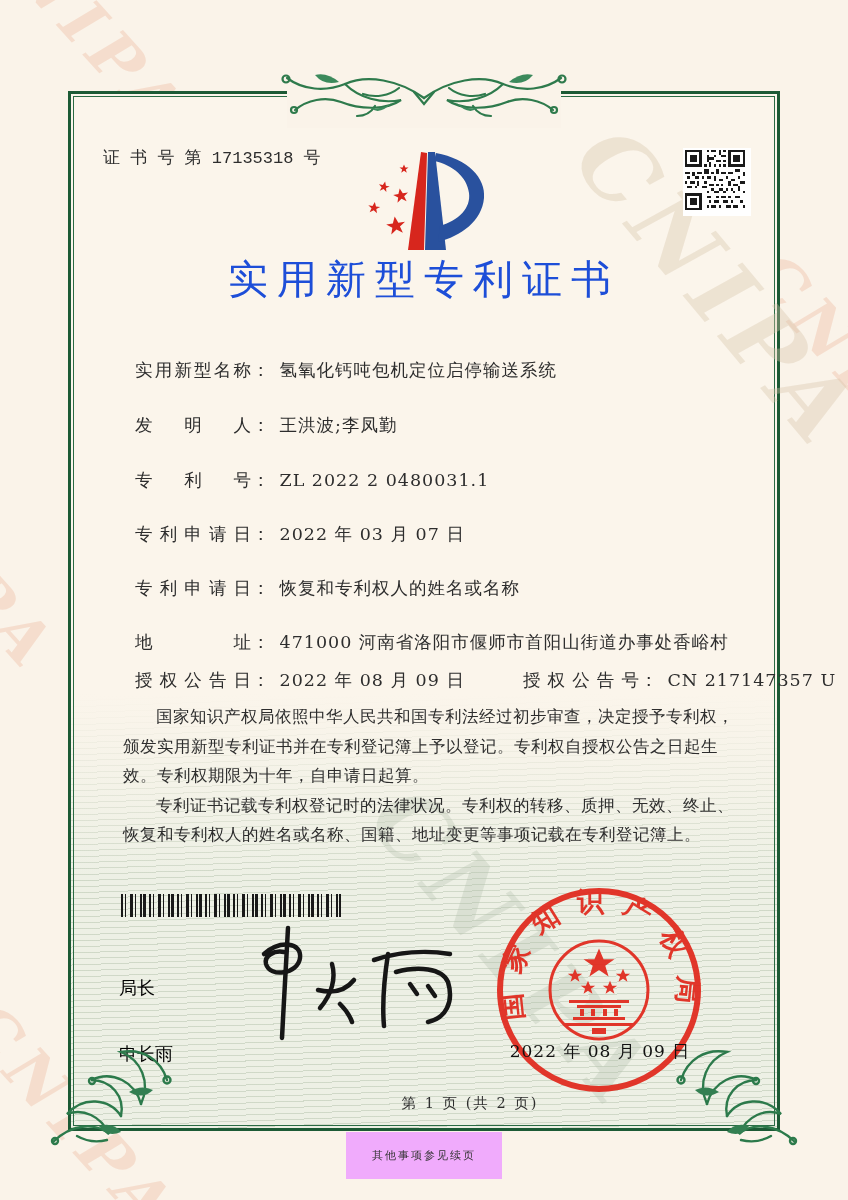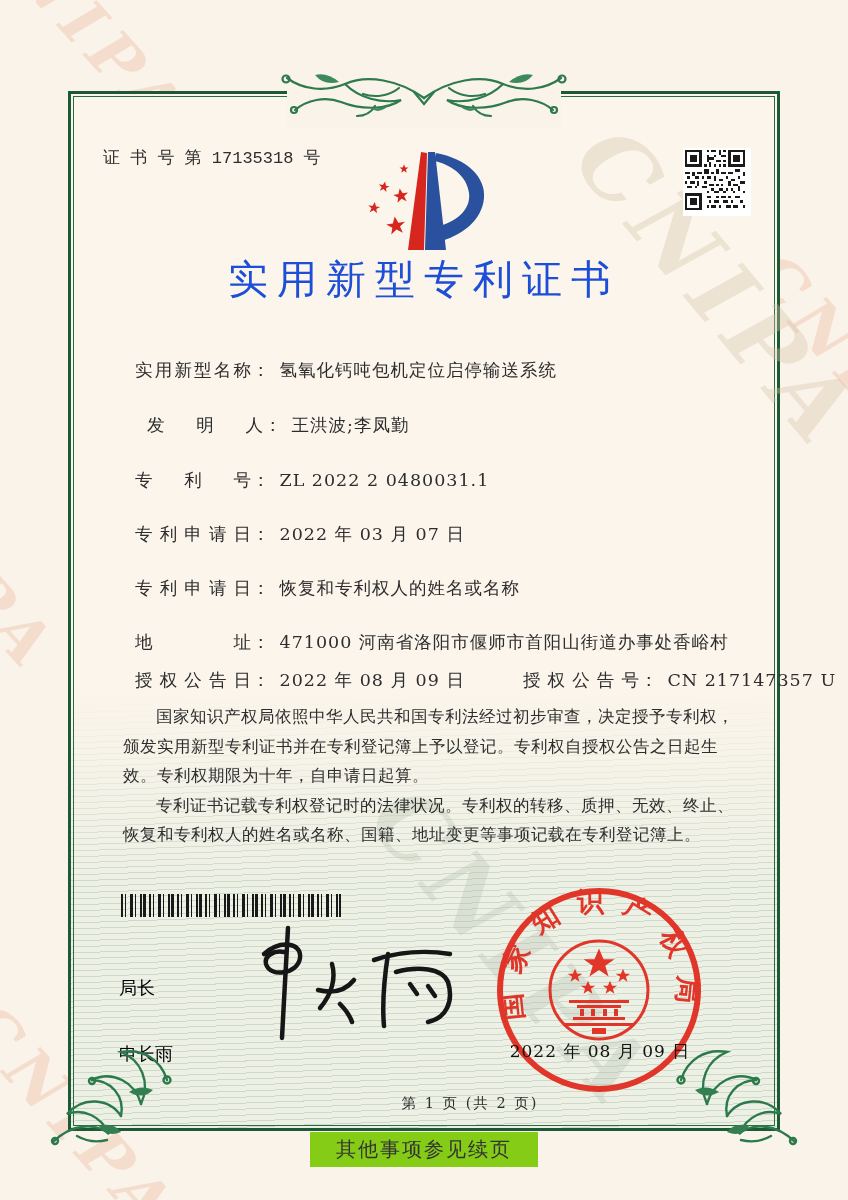--- a/index.html
+++ b/index.html
@@ -50,21 +50,21 @@
   .logo{position:absolute;left:287px;top:44px;}
   .qr{position:absolute;left:612px;top:54px;width:64px;height:64px;background:#fff;padding:2px;}
   .title{
     position:absolute;left:0;top:158px;width:100%;text-align:center;
     font-size:40px;font-weight:normal;letter-spacing:9px;color:#1d4ed8;
   }
 
   
   .fields{position:absolute;left:52px;top:264px;width:620px;font-size:17.5px;}
   .frow{position:absolute;left:12px;white-space:nowrap;}
-  .r0{top:0;} .r1{top:55px;margin-left:12px;} .r2{top:110px;} .r3{top:164px;}
+  .r0{top:0;} .r1{top:55px;} .r2{top:110px;} .r3{top:164px;}
   .r4{top:218px;} .r5{top:272px;} .r6{top:310px;}
   .flabel{display:inline-block;width:117px;text-align:justify;text-align-last:justify;letter-spacing:1px;vertical-align:top;}
   .colon{margin-right:10px;}
   .fval{letter-spacing:1px;}
   .grant2{margin-left:58px;}
 
   
   .body-text{position:absolute;left:52px;top:608px;width:612px;font-size:16.5px;line-height:29.5px;}
   .body-text p{margin:0;text-indent:2em;letter-spacing:.5px;}
 
@@ -91,21 +91,21 @@
   .seal svg{opacity:.92;}
   .seal-date{
     position:absolute;left:429px;top:946px;width:200px;text-align:center;
     font-size:17px;color:#111;letter-spacing:1px;z-index:5;
   }
 
   
   .page-info{position:absolute;left:0;top:1000px;width:100%;text-align:center;font-size:14.5px;letter-spacing:2px;padding-left:46px;}
   .footer-note{
     position:absolute;left:50%;top:1132px;transform:translateX(-50%);
-    background:#84cc16;padding:4px 26px;font-size:20px;letter-spacing:2px;z-index:2;color:#333;
+    background:#f0abfc;padding:16px 26px;font-size:11px;letter-spacing:2px;z-index:2;color:#333;
   }
 </style>
 </head>
 <body>
 
 <div>
 
   <div class="wm wm-pink wm1">CNIPA</div>
   <div class="wm wm-pink wm2">CNIPA</div>
   <div class="wm wm-pink wm3">CNIPA</div>

